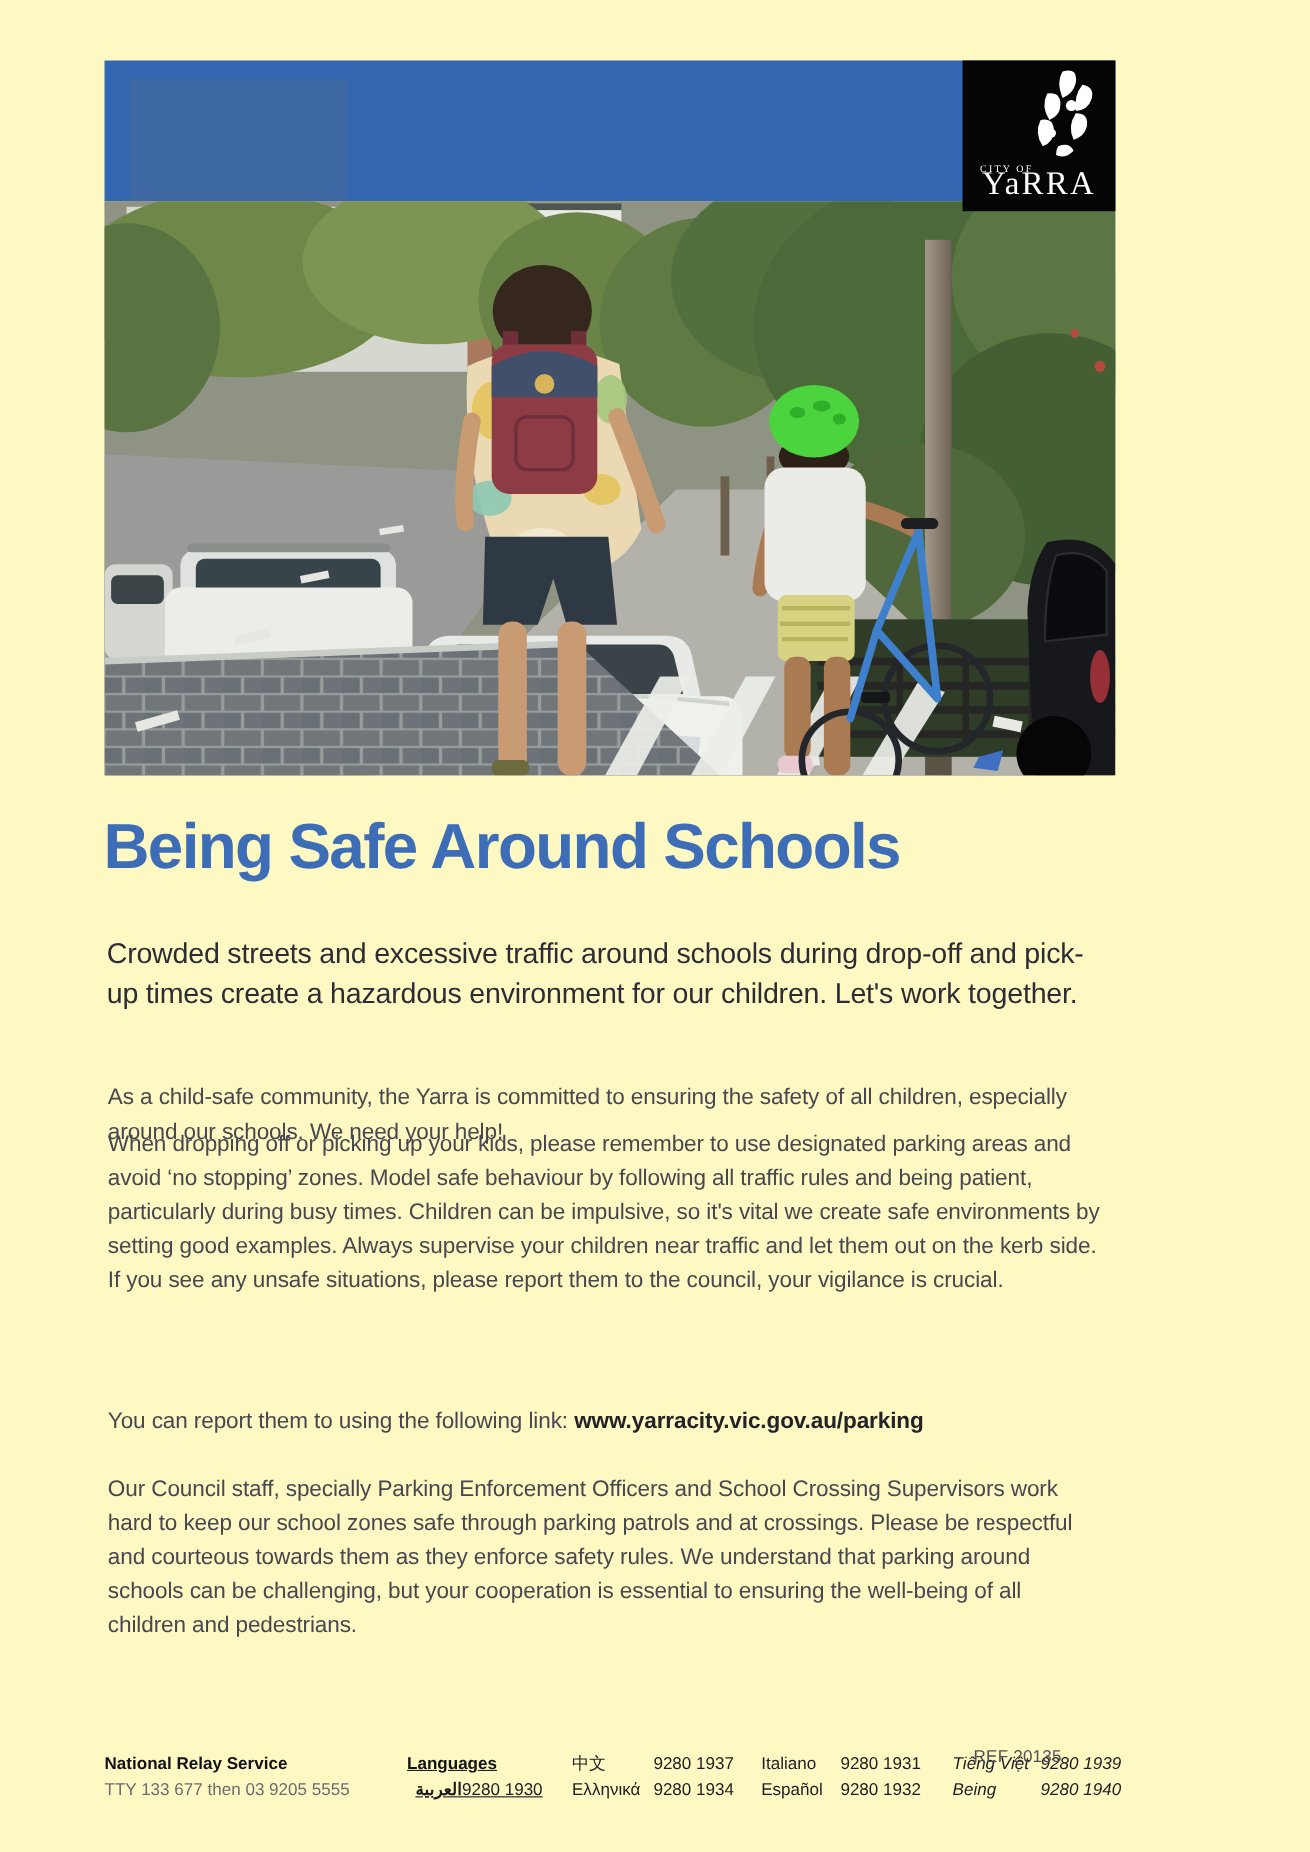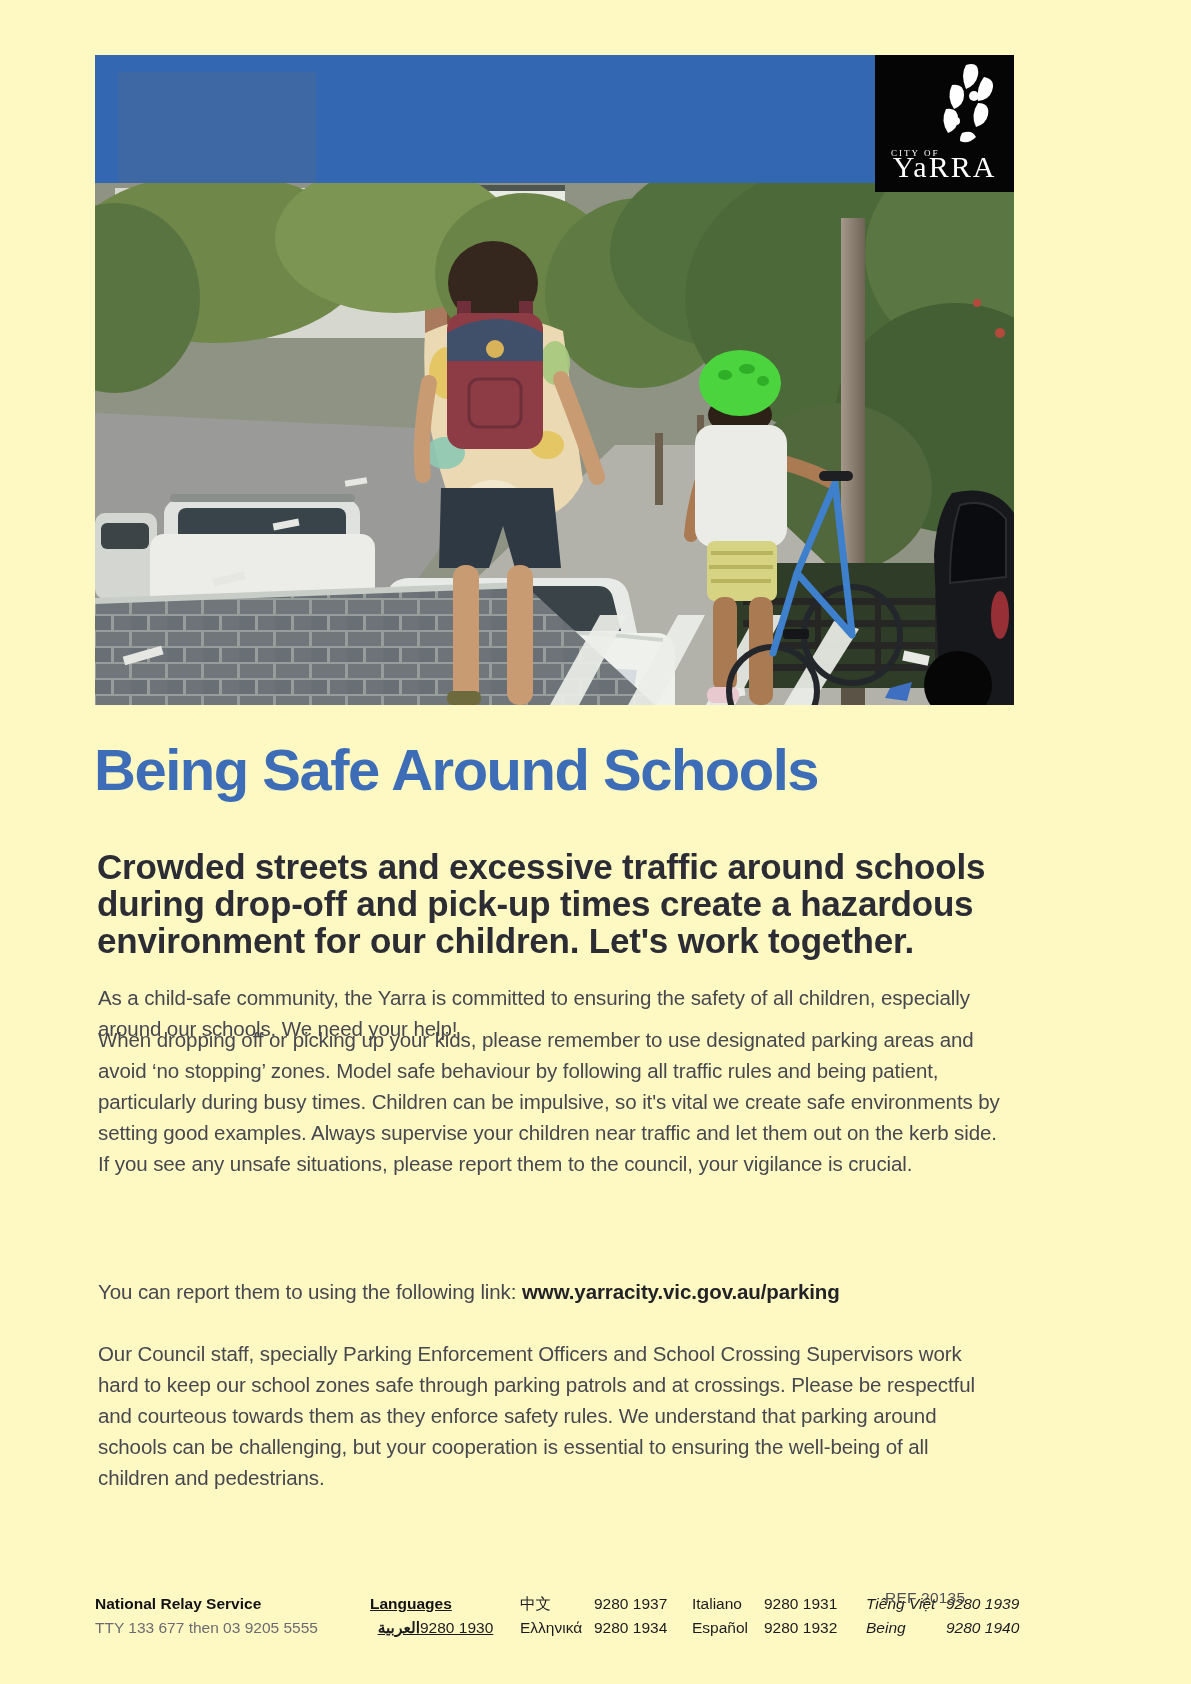--- a/index.html
+++ b/index.html
@@ -15,21 +15,21 @@
   .logo-swirl{position:absolute;right:14px;top:8px;}
   .logo-text{position:relative;width:100%;text-align:center;padding-bottom:10px;color:#fff;}
   .logo-cityof{position:absolute;left:16px;bottom:34px;font-family:"Liberation Serif",serif;font-size:9px;letter-spacing:2px;color:#fff;}
   .logo-yarra{font-family:"Liberation Serif",serif;font-size:30px;letter-spacing:2px;color:#fff;line-height:1;}
   
   .photo{position:absolute;left:95px;top:183px;width:919px;height:522px;overflow:hidden;background:#8e9383;}
   .photo svg{display:block;}
   
   .title{position:absolute;left:94px;top:740px;width:940px;font-size:58px;font-weight:700;
     color:#3e6db8;letter-spacing:-1.5px;line-height:1.05;}
-  .subtitle{position:absolute;left:97px;top:848px;width:912px;font-size:35px;font-weight:700;
+  .subtitle{position:absolute;left:97px;top:848px;width:912px;font-size:26px;font-weight:400;
     color:#2c2c34;line-height:37px;letter-spacing:-0.2px;}
   .body-p{position:absolute;left:98px;width:905px;font-size:20.5px;color:#47474f;line-height:31px;letter-spacing:-0.1px;}
   .p1{top:982px;}
   .p2{top:1024px;}
   .plink{top:1276px;}
   .p3{top:1338px;}
   .p4{top:1492px;}
   .link-url{font-weight:700;color:#222227;text-decoration:none;}
   
   .f-col{position:absolute;top:1592px;font-size:15.5px;line-height:24px;color:#1c1c20;}

